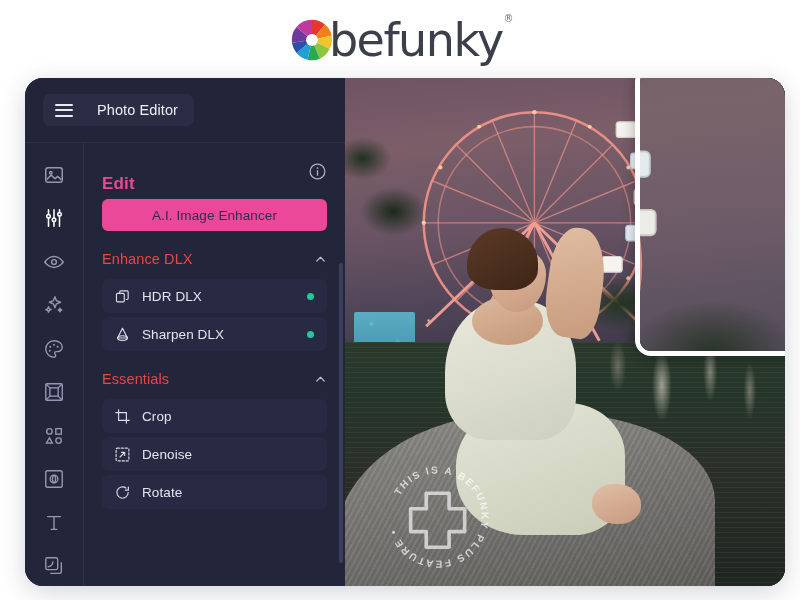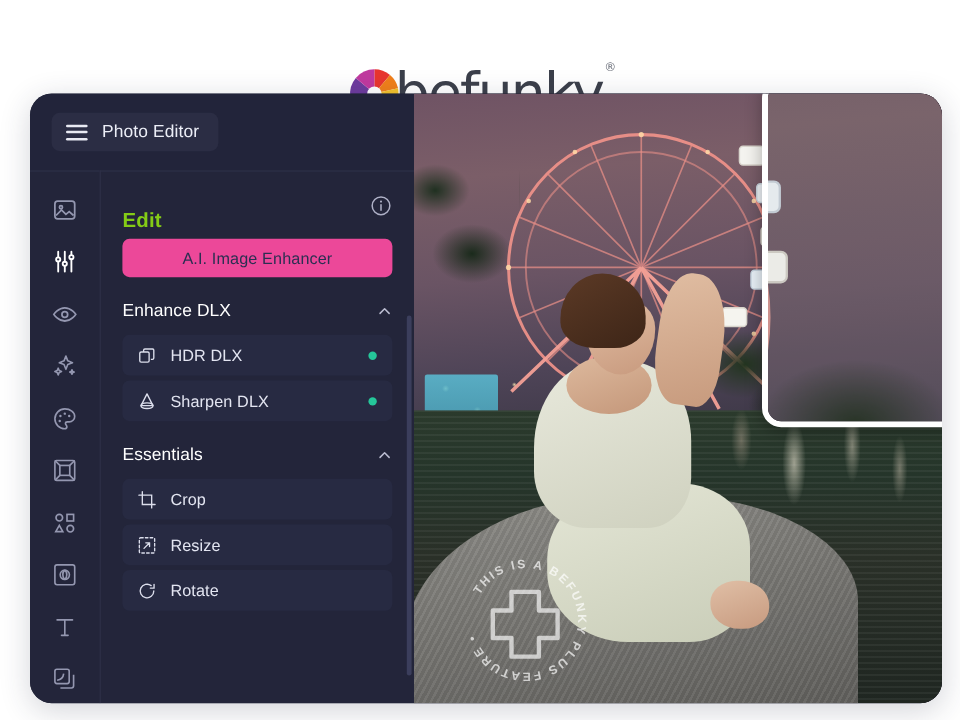--- a/index.html
+++ b/index.html
@@ -15,21 +15,20 @@
 
   
   .brand {
     position: absolute;
     left: 0; top: 8px;
     width: 800px;
     height: 62px;
     display: flex;
     align-items: center;
     justify-content: center;
-    margin-top: 37px;
   }
   .brand-inner { display: flex; align-items: flex-start; }
   .aperture { width: 46px; height: 46px; display: block; margin-top: 3px; margin-right: -6px; }
   .brand-word {
     font-family: "DejaVu Sans", sans-serif;
     font-size: 46px;
     font-weight: 400;
     letter-spacing: -1.5px;
     color: #3b3f4a;
     line-height: 46px;
@@ -58,21 +57,21 @@
   
   .topbar {
     position: absolute; left: 0; top: 0;
     width: 320px; height: 64px;
     background: #22243a;
     display: flex; align-items: center;
     padding-left: 18px;
   }
   .pe-button {
     display: flex; align-items: center;
-    gap: 12px;
+    gap: 24px;
     background: #2b2d44;
     border-radius: 7px;
     padding: 8px 16px 8px 12px;
     cursor: pointer;
   }
   .hamburger { width: 18px; height: 13px; display: flex; flex-direction: column; justify-content: space-between; }
   .hamburger i { display: block; height: 2px; background: #e8e9f2; border-radius: 1px; }
   .pe-label { color: #eceef7; font-size: 14.5px; letter-spacing: .1px; }
 
   
@@ -102,21 +101,21 @@
     background: #23253a;
     border-top: 1px solid #2e3048;
     border-left: 1px solid #2e3048;
     padding: 0 18px;
     overflow: hidden;
   }
   .panel-head {
     display: flex; align-items: center; justify-content: space-between;
     height: 56px;
   }
-  .panel-title { color: #84cc16; font-size: 17px; font-weight: bold; letter-spacing: .2px; margin-top: 25px; }
+  .panel-title { color: #ec4899; font-size: 17px; font-weight: bold; letter-spacing: .2px; margin-top: 25px; }
   .info-icon { width: 19px; height: 19px; cursor: pointer; }
 
   .ai-btn {
     width: 100%;
     height: 32px;
     background: #ec4899;
     color: #2b2f52;
     border: none;
     border-radius: 6px;
     font-family: "Liberation Sans", sans-serif;
@@ -125,21 +124,21 @@
     cursor: pointer;
     display: flex; align-items: center; justify-content: center;
   }
 
   .group-head {
     display: flex; align-items: center; justify-content: space-between;
     height: 40px;
     margin-top: 8px;
     cursor: pointer;
   }
-  .group-title { color: #ffffff; font-size: 14.5px; letter-spacing: .1px; }
+  .group-title { color: #ef4444; font-size: 14.5px; letter-spacing: .1px; }
   .chev { width: 13px; height: 13px; }
 
   .tool-list { display: flex; flex-direction: column; gap: 4px; }
   .tool-item {
     height: 34px;
     background: #272a42;
     border-radius: 6px;
     display: flex; align-items: center;
     padding: 0 12px;
     cursor: pointer;
@@ -477,21 +476,21 @@
         <svg class="tool-icon" viewBox="0 0 24 24" fill="none" stroke="#dcdeec" stroke-width="1.6" stroke-linecap="round">
           <path d="M6.5 2.5v15h15M2.5 6.5h15v15"></path>
         </svg>
         <span class="tool-label">Crop</span>
       </div>
       <div class="tool-item">
         <svg class="tool-icon" viewBox="0 0 24 24" fill="none" stroke="#dcdeec" stroke-width="1.6" stroke-linecap="round">
           <rect x="3" y="3" width="18" height="18" rx="1.5" stroke-dasharray="3 2.6"></rect>
           <path d="M8.5 15.5L15 9M15 9h-4.4M15 9v4.4"></path>
         </svg>
-        <span class="tool-label">Resize</span>
+        <span class="tool-label">Denoise</span>
       </div>
       <div class="tool-item">
         <svg class="tool-icon" viewBox="0 0 24 24" fill="none" stroke="#dcdeec" stroke-width="1.6" stroke-linecap="round">
           <path d="M20 12a8 8 0 11-3.1-6.3"></path>
             <path d="M20.3 4.2v4.4h-4.4"></path>
         </svg>
         <span class="tool-label">Rotate</span>
       </div>
     </div>
 

